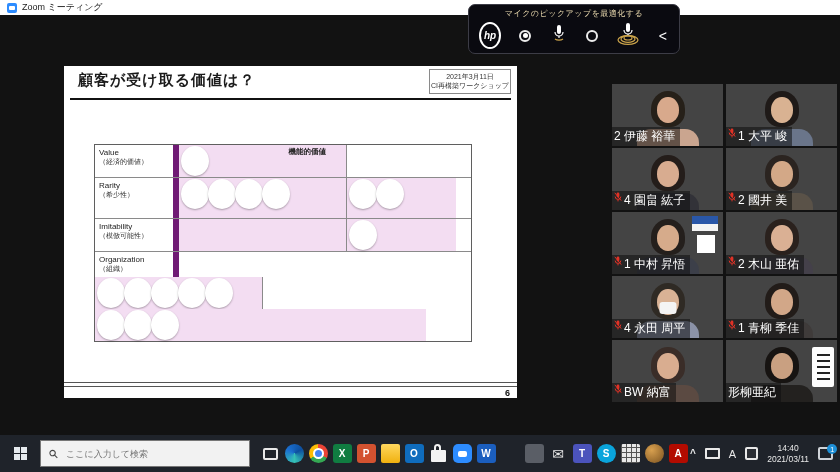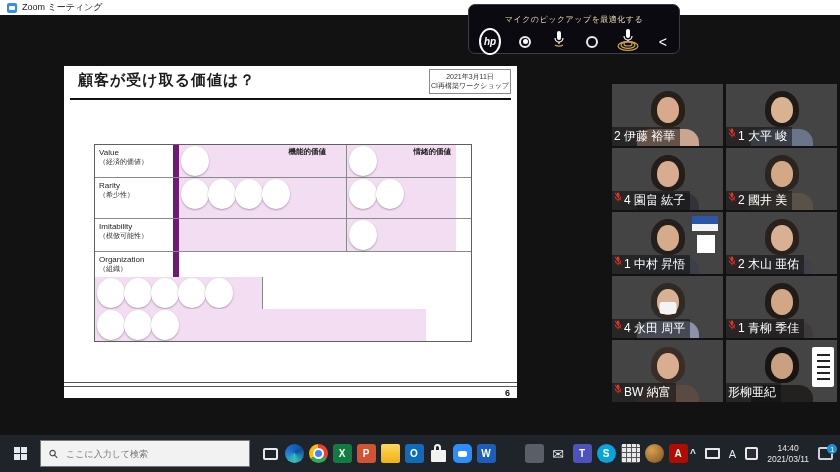--- a/index.html
+++ b/index.html
@@ -9,21 +9,21 @@
   .titlebar{position:absolute;top:0;left:0;right:0;height:15px;background:#ffffff;
             display:flex;align-items:center;gap:5px;padding:0 7px;box-sizing:border-box;z-index:2;}
   .zoomicon{width:10px;height:10px;border-radius:2px;background:#2d8cff;display:flex;align-items:center;justify-content:center;flex:none;}
   .zoomicon i{display:block;width:6px;height:4px;background:#fff;border-radius:1px;}
   .titletext{font-size:9px;color:#1c1c1c;}
   
   .stage{position:absolute;top:15px;left:0;right:0;bottom:37px;background:#121212;}
   
   .hp-popup{position:absolute;left:468px;top:4px;width:212px;height:50px;background:#0a0a10;
             border:1px solid #3c3c46;border-radius:7px;z-index:6;box-sizing:border-box;}
-  .hp-title{font-size:8px;color:#e9d9ae;text-align:center;margin-top:9px;letter-spacing:.5px;}
+  .hp-title{font-size:8px;color:#e9d9ae;text-align:center;margin-top:3px;letter-spacing:.5px;}
   .hp-row{display:flex;align-items:center;justify-content:space-between;padding:3px 12px 0 10px;}
   .hp-logo{width:22px;height:27px;border:2px solid #fff;border-radius:50%;color:#fff;
            display:flex;align-items:center;justify-content:center;font-size:10px;font-weight:bold;font-style:italic;box-sizing:border-box;}
   .radio{width:12px;height:12px;border:2px solid #ececec;border-radius:50%;box-sizing:border-box;
          display:flex;align-items:center;justify-content:center;}
   .radio.sel::after{content:"";width:5px;height:5px;background:#fff;border-radius:50%;}
   .hp-chevron{color:#fff;font-size:14px;line-height:1;}
   
   .slide{position:absolute;left:64px;top:66px;width:453px;height:332px;background:#ffffff;color:#1b1b1b;z-index:1;}
   .s-title{position:absolute;left:14px;top:5px;font-size:15px;font-weight:bold;letter-spacing:1px;}
@@ -187,27 +187,20 @@
             <div>Value</div>
             <div class="vsub">（経済的価値）</div>
           </div>
           <div class="vcell func">
             <span class="cellnote">機能的価値</span>
             <div class="bubbles">
 
             <span class="bubble"></span>
             </div>
           </div>
-          <div class="vcell emo">
-            <span class="cellnote">情緒的価値</span>
-            <div class="bubbles">
-
-            <span class="bubble"></span>
-            </div>
-          </div>
         </div>
         <div class="vrow">
           <div class="vlabel">
             <div>Rarity</div>
             <div class="vsub">（希少性）</div>
           </div>
           <div class="vcell func">
 
             <div class="bubbles">
 

